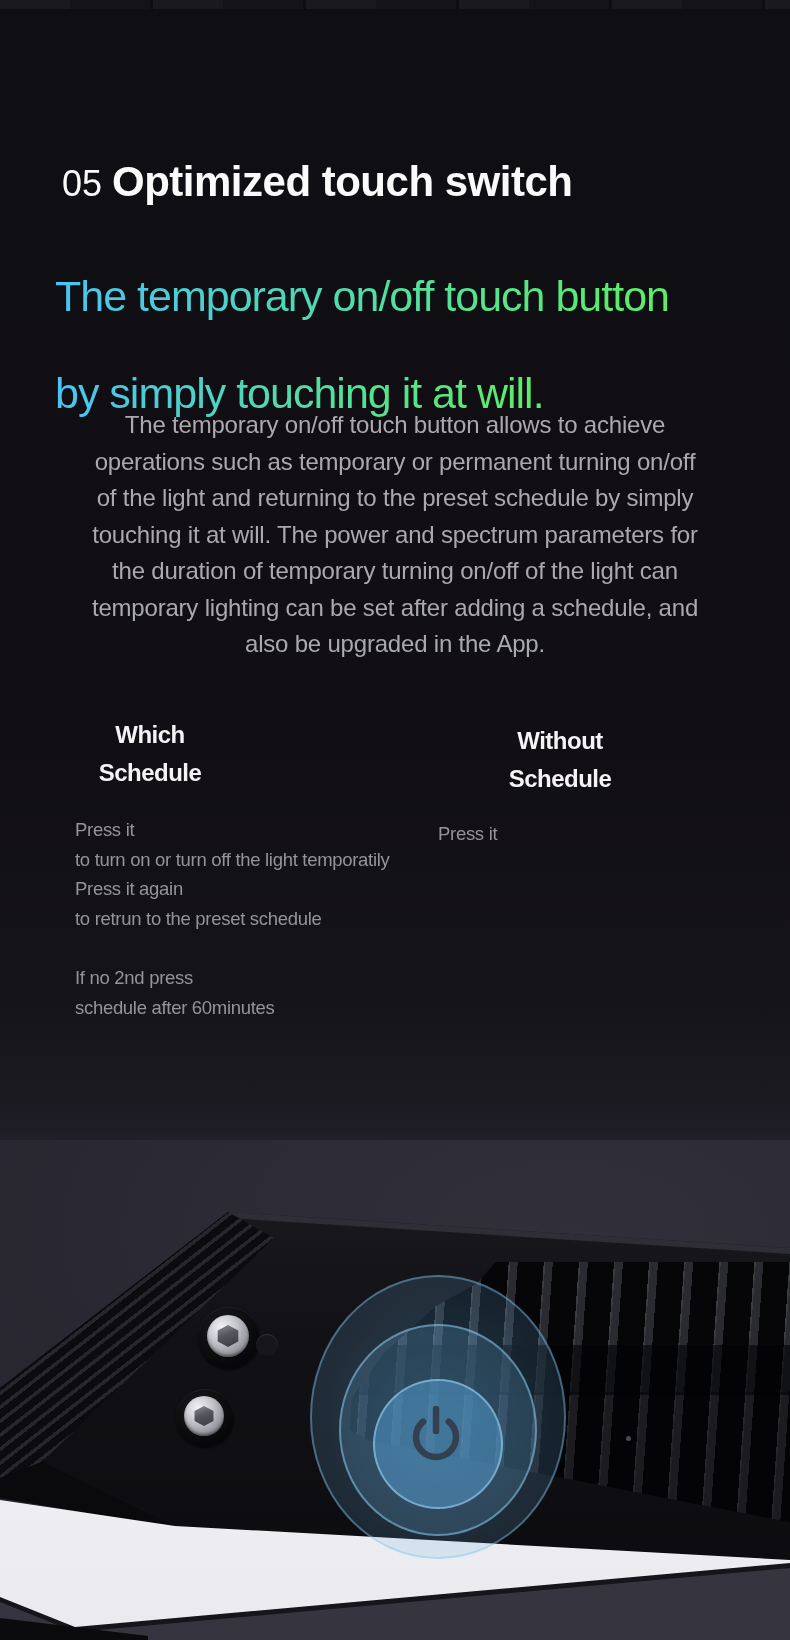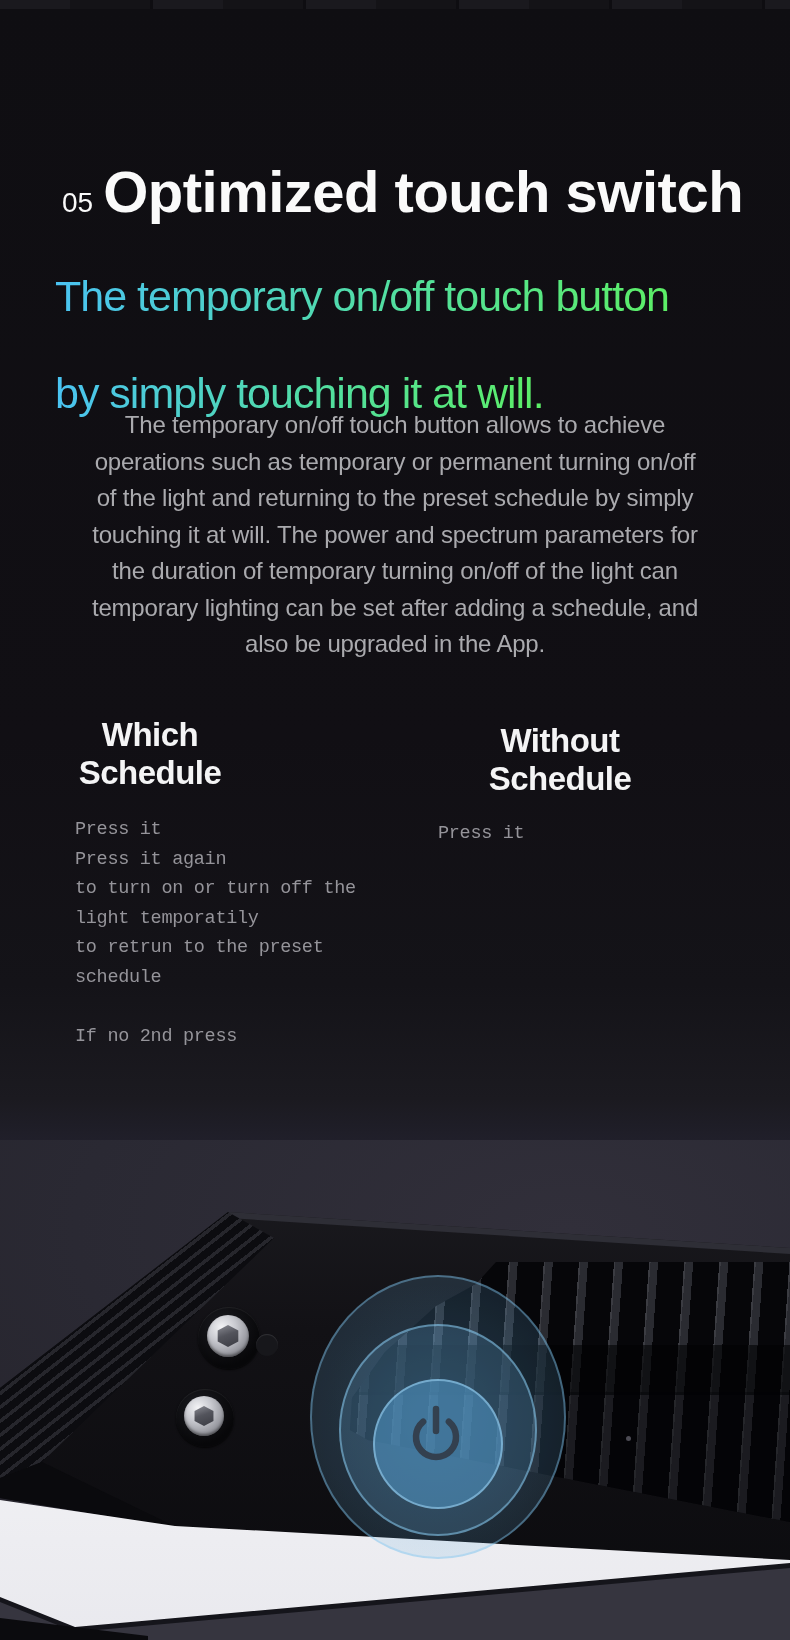--- a/index.html
+++ b/index.html
@@ -6,35 +6,35 @@
   .page{
     position:relative;width:790px;height:1640px;overflow:hidden;
     background:linear-gradient(180deg,#0f0e12 0%,#110f14 45%,#141318 60%,#1b1a20 67%,#232230 71%);
     font-family:"Liberation Sans",sans-serif;
   }
   
   .fin-strip{position:absolute;left:0;top:0;width:790px;height:9px;
     background:repeating-linear-gradient(90deg,#1a191e 0 70px,#141317 70px 150px,#0e0d11 150px 153px);}
   
   .title{position:absolute;left:62px;top:158px;color:#fafafa;white-space:nowrap;}
-  .title .num{font-size:28px;font-weight:400;letter-spacing:0;}
-  .title .main{font-size:58px;font-weight:700;letter-spacing:-0.5px;margin-left:10px;}
+  .title .num{font-size:36px;font-weight:400;letter-spacing:0;}
+  .title .main{font-size:42px;font-weight:700;letter-spacing:-0.5px;margin-left:10px;}
   .subtitle{position:absolute;left:55px;top:226px;line-height:53px;font-size:43px;font-weight:400;letter-spacing:-1px;}
   .subtitle .gline{display:block;margin-top:44px;}
   .subtitle .gline span{
     display:inline-block;
     background:linear-gradient(90deg,#4ac3f2 0%,#52dfa0 55%,#5cee66 100%);
     -webkit-background-clip:text;background-clip:text;color:transparent;
   }
   .paragraph{position:absolute;left:30px;top:407px;width:730px;text-align:center;
     color:#aaaaae;font-size:24px;line-height:36.5px;letter-spacing:-0.2px;}
-  .col-heading{position:absolute;text-align:center;color:#f4f4f5;font-size:33px;line-height:38px;font-weight:700;letter-spacing:-0.5px;}
+  .col-heading{position:absolute;text-align:center;color:#f4f4f5;font-size:24px;line-height:38px;font-weight:700;letter-spacing:-0.5px;}
   .col-heading.left{left:50px;top:716px;width:200px;}
   .col-heading.right{left:460px;top:722px;width:200px;}
-  .col-items{position:absolute;color:#95949a;font-size:18.5px;line-height:29.5px;letter-spacing:-0.3px;font-family:Liberation Mono, monospace;}
+  .col-items{position:absolute;color:#95949a;font-size:18.5px;line-height:29.5px;letter-spacing:-0.3px;}
   .col-items.left{left:75px;top:815px;width:340px;}
   .col-items.right{left:438px;top:819px;width:345px;}
   .col-items .gap{height:30px;}
   
   .photo{position:absolute;left:0;top:1140px;width:790px;height:500px;overflow:hidden;
     background:radial-gradient(130% 105% at 72% 18%,#312f3a 0%,#2a2933 48%,#232128 100%);}
   .layer{position:absolute;inset:0;}
   .fixture{clip-path:polygon(228px 72px,790px 108px,790px 424px,178px 388px,0px 358px,0px 248px);
     background:linear-gradient(180deg,#1d1d22 0%,#121115 38%,#0b0b0e 100%);}
   .fixture-topline{clip-path:polygon(228px 72px,790px 108px,790px 114px,228px 78px);background:#2e2e36;}
@@ -101,25 +101,26 @@
     <div>Which</div>
     <div>Schedule</div>
   </div>
   <div class="col-heading right">
     <div>Without</div>
     <div>Schedule</div>
   </div>
 
   <div class="col-items left">
     <div>Press it</div>
+    <div>to turn on or turn off the light temporatily</div>
     <div>Press it again</div>
-    <div>to turn on or turn off the light temporatily</div>
     <div>to retrun to the preset schedule</div>
     <div class="gap"></div>
     <div>If no 2nd press</div>
+    <div>schedule after 60minutes</div>
   </div>
 
   <div class="col-items right">
     <div>Press it</div>
   </div>
 
   <div class="photo">
     <div class="layer fixture"></div>
     <div class="layer fixture-topline"></div>
     <div class="layer ribs"></div>

